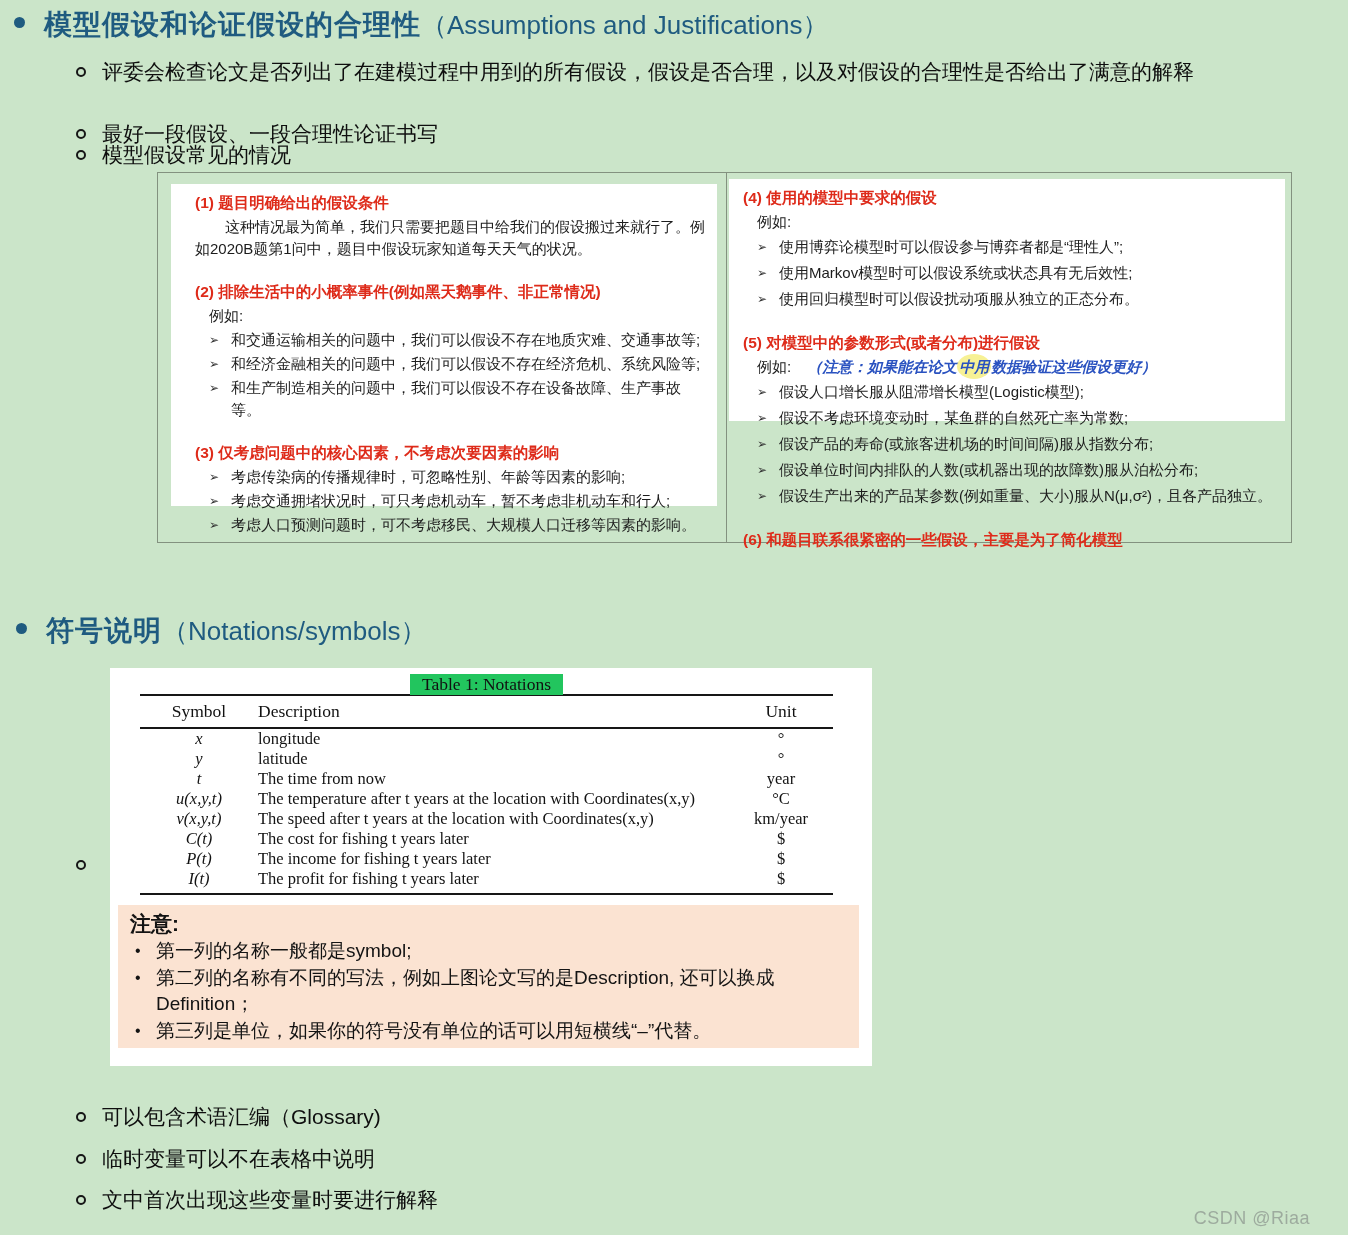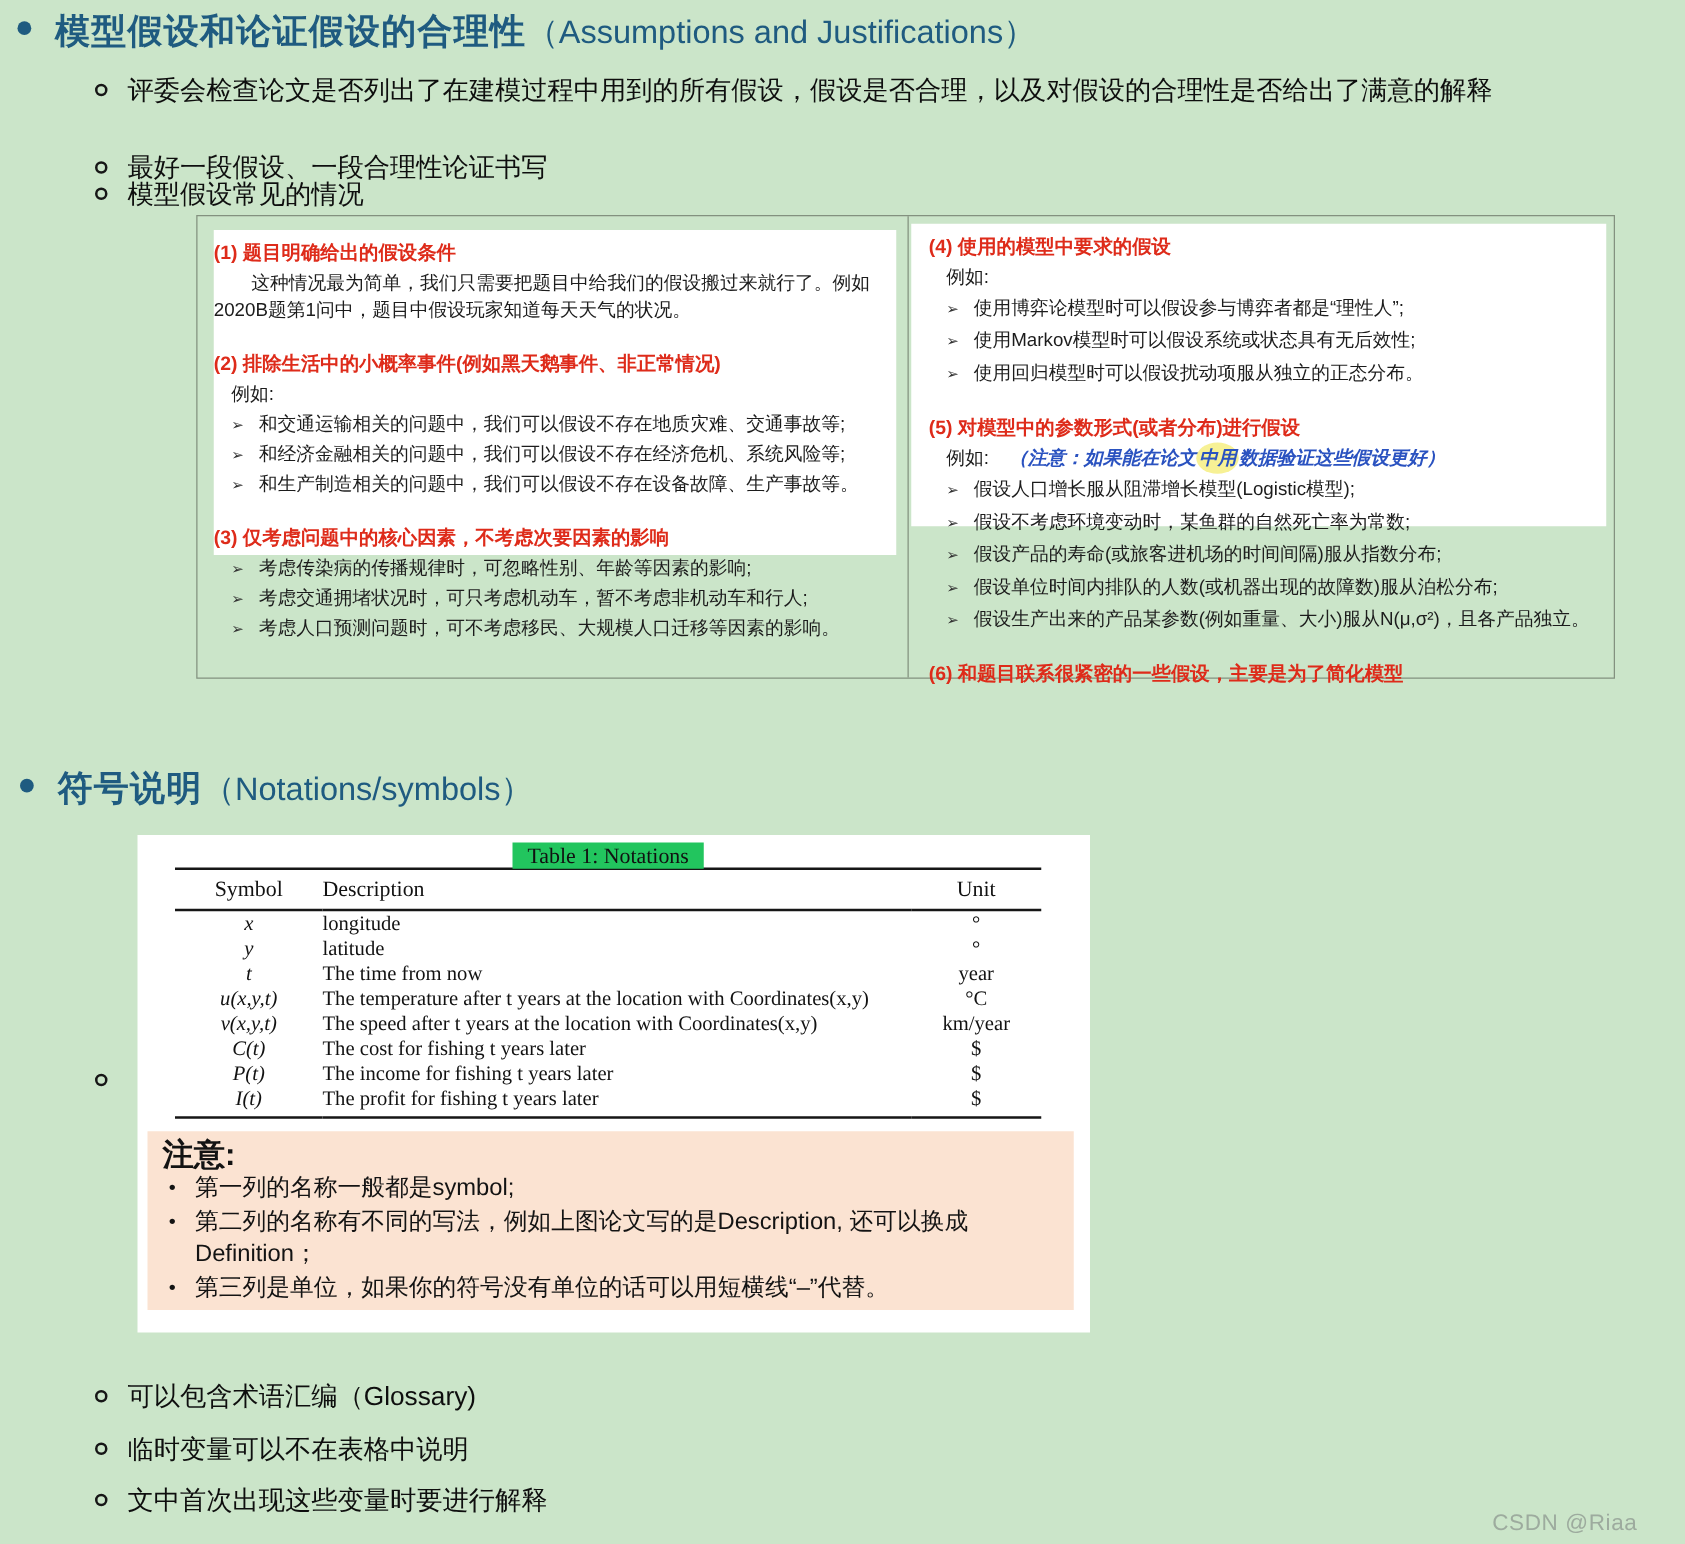--- a/index.html
+++ b/index.html
@@ -27,21 +27,21 @@
     border-radius:50%; margin-right:16px; vertical-align:2px; box-sizing:border-box;
   }
 
   
   .fig1 {
     position:absolute; left:157px; top:172px; width:1135px; height:371px;
     border:1px solid #83917f; box-sizing:border-box;
   }
   .fig1 .divider { position:absolute; left:568px; top:0; bottom:0; width:1px; background:#83917f; }
   .panel { position:absolute; background:#fff; box-sizing:border-box; font-size:15px; line-height:22px; color:#1c1c1c; }
-  .panel.lp { left:13px; top:11px;  width:546px; height:260px; padding:8px 10px 6px 0; }
+  .panel.lp { left:13px; top:11px;  width:546px; height:322px; padding:8px 10px 6px 24px; }
   .panel.rp { left:571px; top:6px;  width:556px; height:242px; padding:8px 12px 6px 14px; }
   .sec { margin-bottom:21px; }
   .sec:last-child { margin-bottom:0; }
   .rh { color:#de2b1a; font-weight:700; font-size:15.5px; line-height:21px; margin-bottom:3px; }
   .para { margin:0; text-indent:2em; }
   .eg { padding-left:14px; }
   .egline { padding-left:14px; white-space:nowrap; }
   .note { font-weight:700; font-style:italic; color:#2a52c0; margin-left:16px; }
   .hl {
     position:relative;
@@ -75,21 +75,21 @@
   }
   .ntable th.c, .ntable td.c { text-align:center; }
   .ntable td { font-size:16.5px; height:20px; line-height:20px; padding:0; }
   .ntable td.sym { font-style:italic; text-align:center; }
   .ntable tr.last td { border-bottom:2.6px solid #161616; padding-bottom:4px; }
 
   .notebox {
     position:absolute; left:8px; top:237px; width:741px; height:143px;
     background:#fbe3d2; box-sizing:border-box; padding:5px 14px 4px 12px; color:#131313;
   }
-  .notebox .nt { font-size:25px; font-weight:700; line-height:28px; }
+  .notebox .nt { font-size:21px; font-weight:700; line-height:28px; }
   .nb-item { position:relative; padding-left:26px; font-size:19px; line-height:26.5px; }
   .nb-dot { position:absolute; left:5px; top:0; font-size:16px; }
 
   .wm { position:absolute; right:38px; bottom:6px; font-size:18px; color:#9dab9e; letter-spacing:.5px; }
 </style>
 </head>
 <body>
 
 <div class="h1" style="left:14px; top:6px;">
   <span class="dot"></span><span class="zh">模型假设和论证假设的合理性</span><span class="en">（Assumptions and Justifications）</span>

